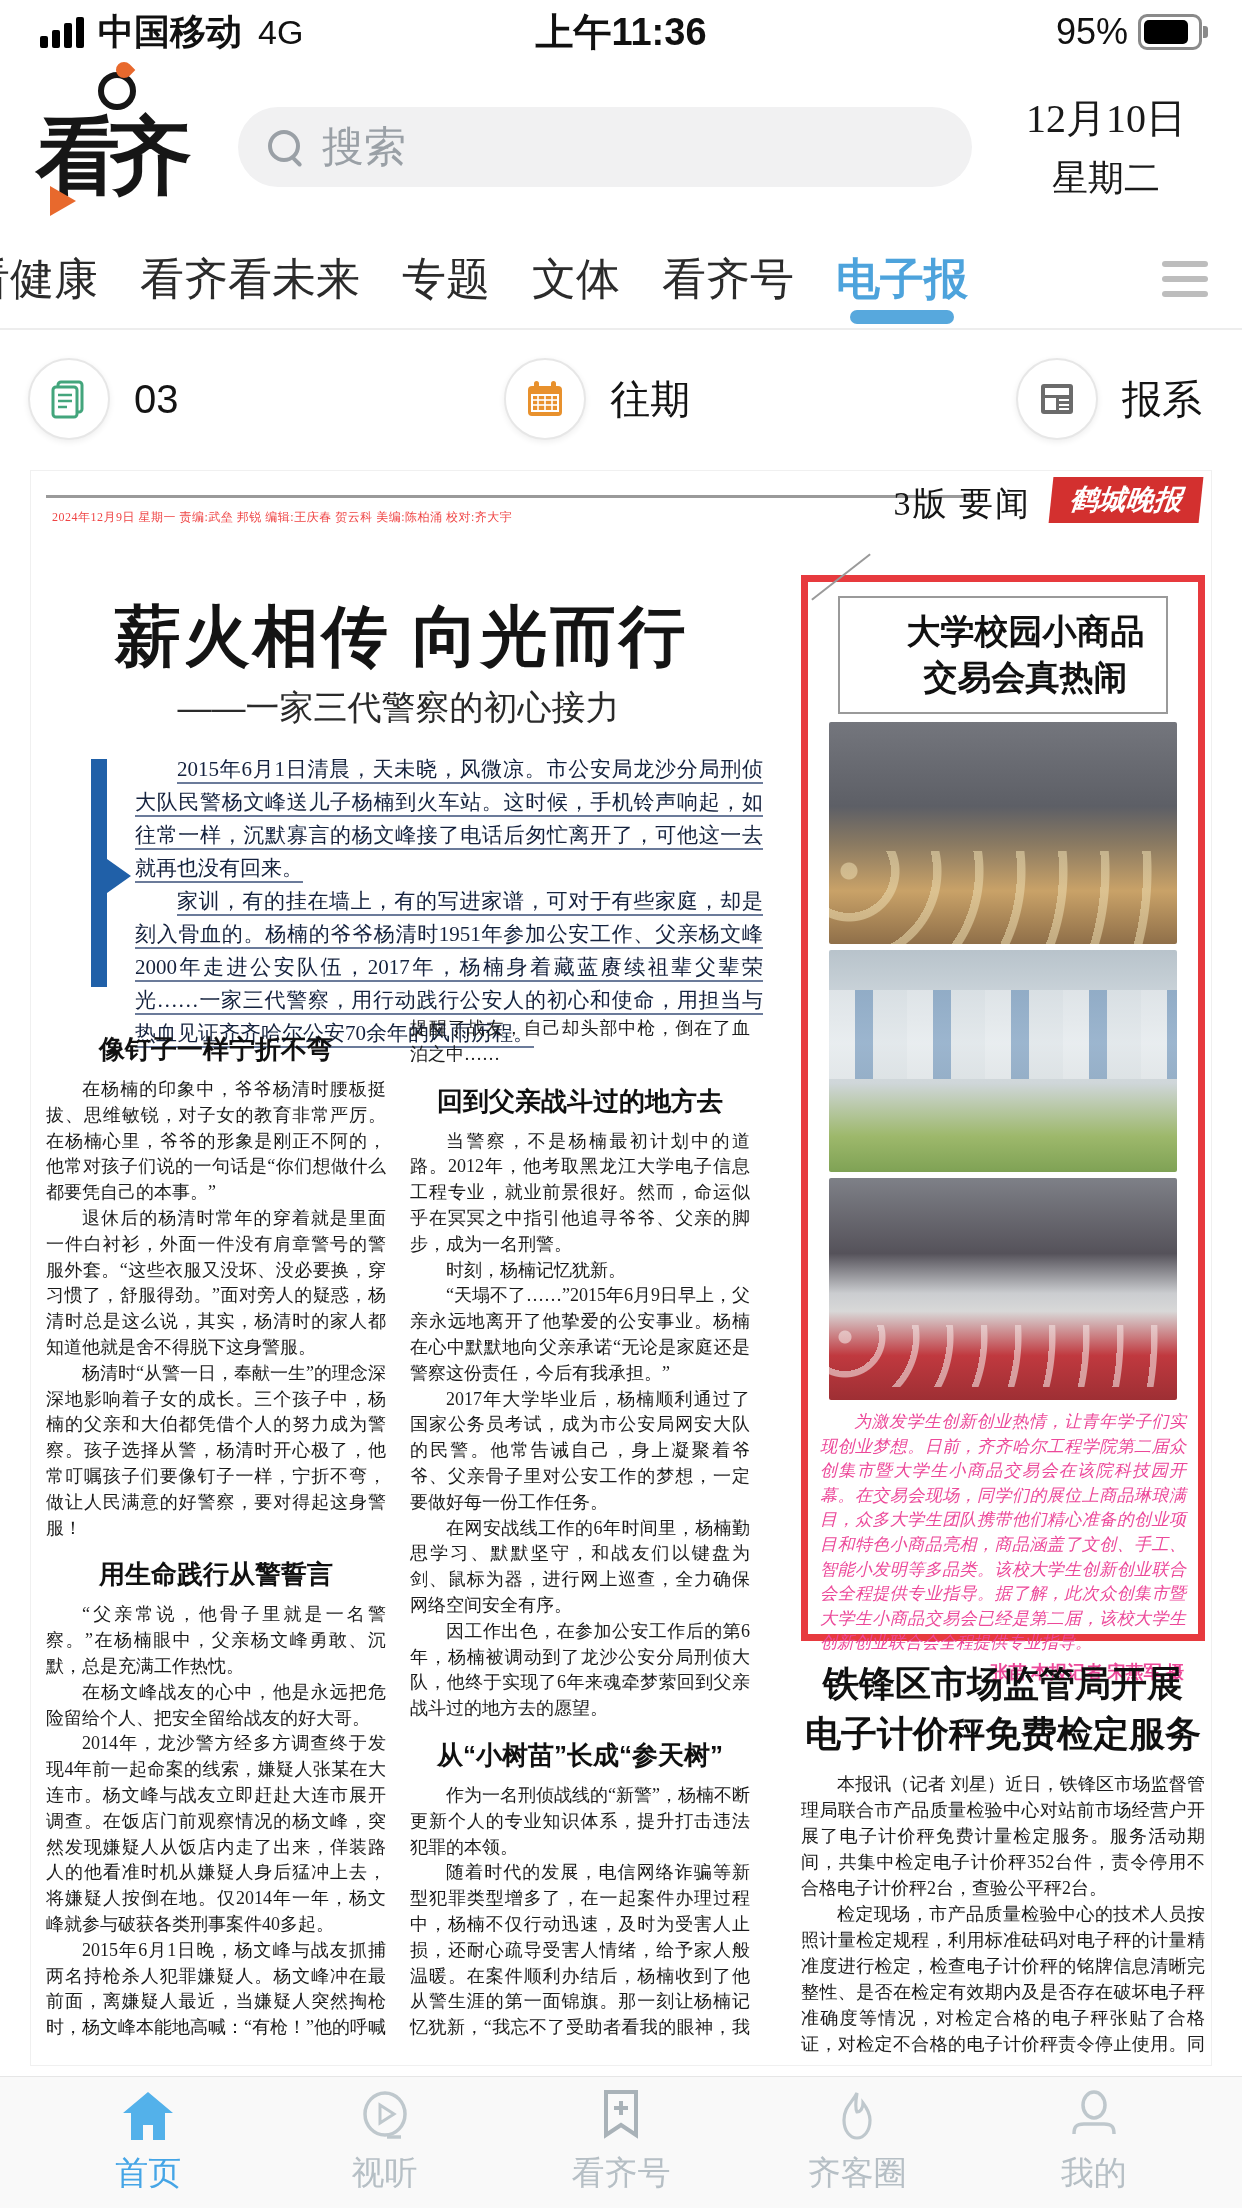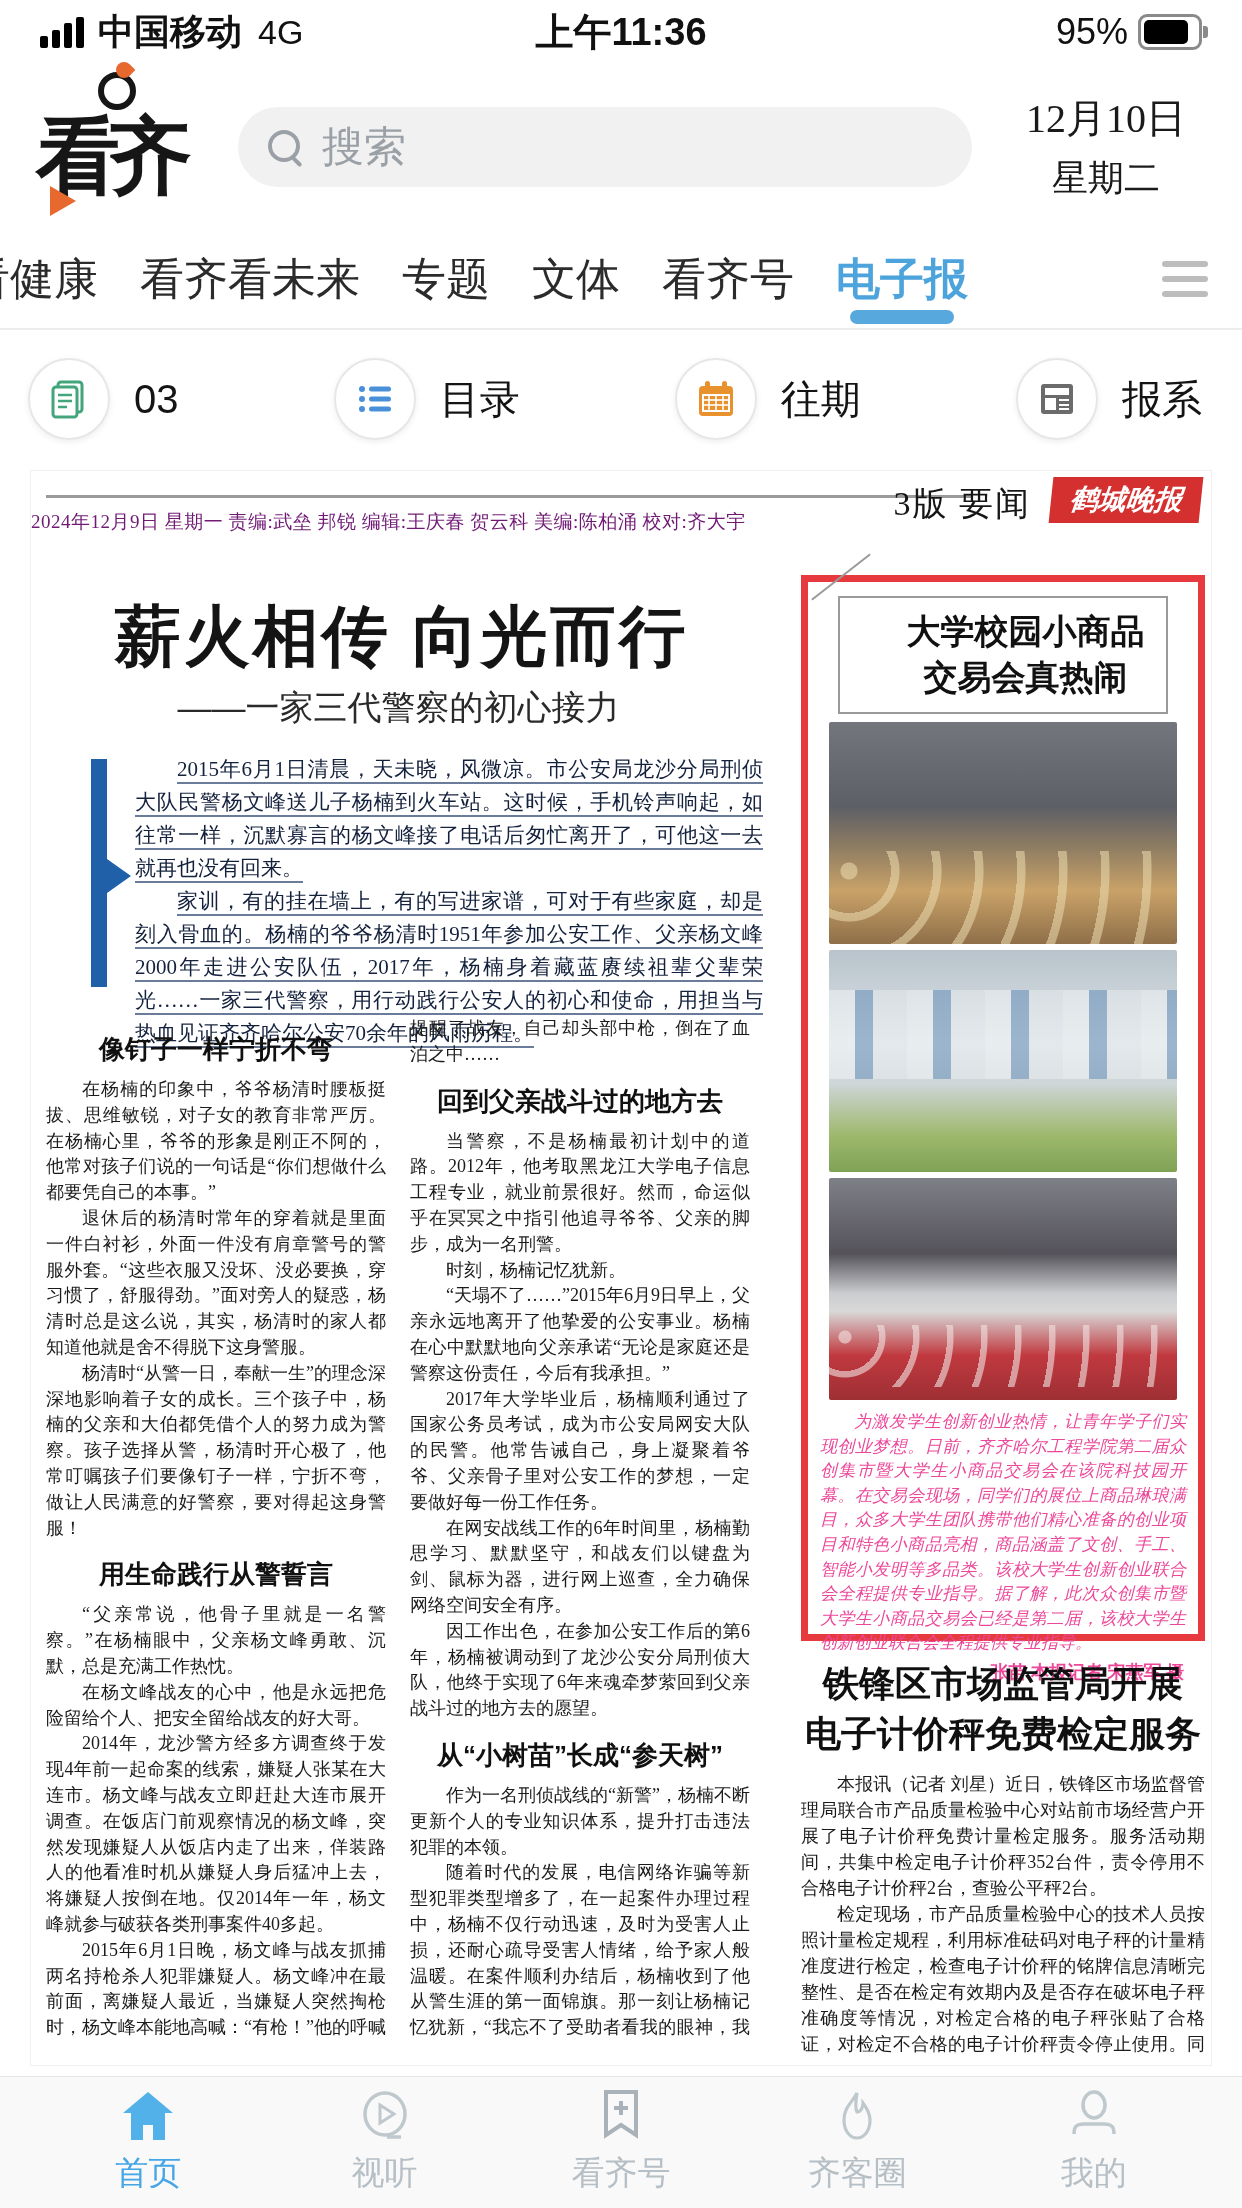--- a/index.html
+++ b/index.html
@@ -47,21 +47,21 @@
 
   
   .quick-bar{position:absolute;top:340px;left:0;right:0;height:118px;display:flex;align-items:center;justify-content:space-between;padding:0 40px 0 28px;box-sizing:border-box;}
   .qitem{display:flex;align-items:center;gap:24px;}
   .qcircle{width:78px;height:78px;border-radius:50%;background:#fff;border:2px solid #e7e7e7;box-shadow:0 2px 6px rgba(0,0,0,.07);display:flex;align-items:center;justify-content:center;}
   .qlabel{font-size:40px;color:#141414;}
 
   
   .paper{position:absolute;left:30px;top:470px;width:1182px;height:1596px;background:#fff;border:1px solid #f0f0f0;box-sizing:border-box;overflow:hidden;}
   .paper-rule{position:absolute;left:15px;top:24px;width:925px;height:3px;background:#9a9a9a;}
-  .paper-meta{position:absolute;left:0;top:38px;font-size:19px;color:#701a75;letter-spacing:.5px;font-family:"Liberation Serif",serif;}
+  .paper-meta{position:absolute;left:21px;top:38px;font-size:12px;color:#ef4444;letter-spacing:.5px;font-family:"Liberation Serif",serif;}
   .paper-edition{position:absolute;right:180px;top:10px;font-size:34px;color:#161616;letter-spacing:2px;font-family:"Liberation Serif",serif;}
   .paper-masthead{position:absolute;right:10px;top:6px;width:150px;height:46px;background:#d3302f;color:#fff;font-family:"Liberation Serif",serif;font-style:italic;font-weight:700;font-size:28px;line-height:46px;text-align:center;transform:skewX(-6deg);}
   .headline{position:absolute;left:10px;top:118px;width:715px;margin:3px;text-align:center;font-size:66px;font-weight:900;color:#141414;letter-spacing:3px;}
   .subhead{position:absolute;left:10px;top:214px;width:715px;text-align:center;font-size:34px;color:#2a2a2a;}
   .lead{position:absolute;left:104px;top:282px;width:628px;}
   .lead p{margin:0;font-size:21px;line-height:33px;text-align:justify;text-indent:2em;color:#14213d;
           font-family:"Liberation Serif",serif;text-decoration:underline;text-decoration-color:#6b7b9a;text-underline-offset:6px;}
   .lead-marker{position:absolute;left:60px;top:288px;width:16px;height:228px;background:#2060a8;}
   .lead-marker::after{content:"";position:absolute;left:16px;top:100px;width:0;height:0;border-left:24px solid #2060a8;border-top:17px solid transparent;border-bottom:17px solid transparent;}
   .columns{position:absolute;left:15px;top:545px;width:704px;height:1046px;column-count:2;column-gap:24px;column-fill:auto;overflow:hidden;}
@@ -160,33 +160,20 @@
       <span class="qcircle">
         <svg width="42" height="42" viewBox="0 0 42 42">
             <rect x="10" y="4" width="24" height="30" rx="3" fill="none" stroke="#43a57c" stroke-width="3"></rect>
             <rect x="5" y="9" width="24" height="30" rx="3" fill="#fff" stroke="#43a57c" stroke-width="3"></rect>
             <line x1="10" y1="17" x2="24" y2="17" stroke="#43a57c" stroke-width="2.5"></line>
             <line x1="10" y1="23" x2="24" y2="23" stroke="#43a57c" stroke-width="2.5"></line>
             <line x1="10" y1="29" x2="19" y2="29" stroke="#43a57c" stroke-width="2.5"></line>
           </svg>
       </span>
       <span class="qlabel">03</span>
-    </div>
-    <div class="qitem">
-      <span class="qcircle">
-        <svg width="42" height="42" viewBox="0 0 42 42">
-            <circle cx="8" cy="11" r="3" fill="#4a90d9"></circle>
-            <rect x="15" y="8.5" width="22" height="5" rx="2.5" fill="#4a90d9"></rect>
-            <circle cx="8" cy="21" r="3" fill="#4a90d9"></circle>
-            <rect x="15" y="18.5" width="22" height="5" rx="2.5" fill="#4a90d9"></rect>
-            <circle cx="8" cy="31" r="3" fill="#4a90d9"></circle>
-            <rect x="15" y="28.5" width="22" height="5" rx="2.5" fill="#4a90d9"></rect>
-          </svg>
-      </span>
-      <span class="qlabel">目录</span>
     </div>
     <div class="qitem">
       <span class="qcircle">
         <svg width="42" height="42" viewBox="0 0 42 42">
             <rect x="4" y="8" width="34" height="30" rx="4" fill="#e8912d"></rect>
             <rect x="10" y="3" width="5" height="9" rx="2.5" fill="#e8912d"></rect>
             <rect x="27" y="3" width="5" height="9" rx="2.5" fill="#e8912d"></rect>
             <rect x="8" y="17" width="26" height="16" fill="none" stroke="#fff" stroke-width="2"></rect>
             <line x1="8" y1="22" x2="34" y2="22" stroke="#fff" stroke-width="1.6"></line>
             <line x1="8" y1="27" x2="34" y2="27" stroke="#fff" stroke-width="1.6"></line>

